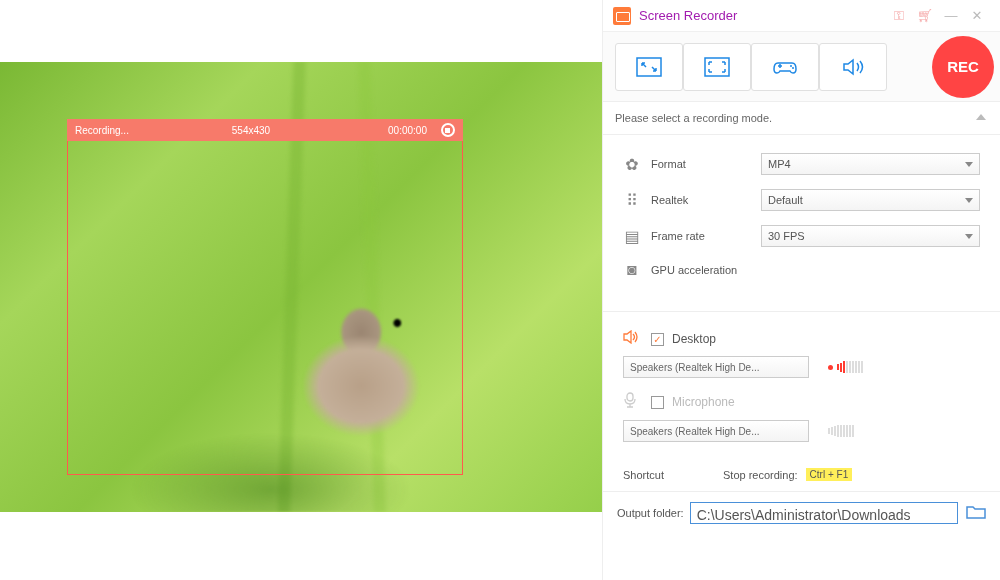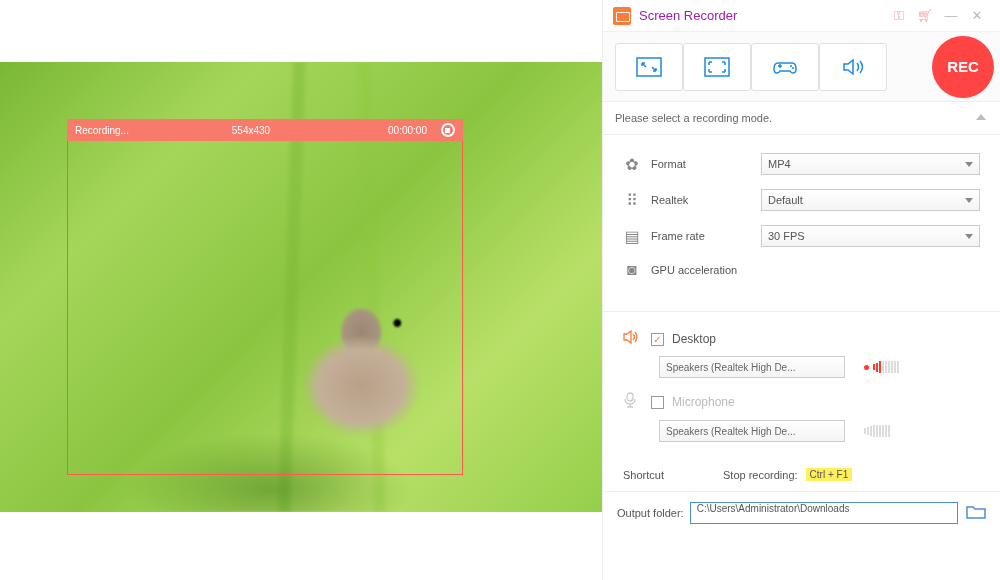--- a/index.html
+++ b/index.html
@@ -50,35 +50,35 @@
 
 .div{height:1px;background:#eee;margin:8px 0 18px}
 
 .aud{padding:0 20px}
 .aud-row{margin-bottom:8px}
 .aud-h{display:flex;align-items:center;margin-bottom:8px}
 .aud-h .ic{width:18px;margin-right:10px}
 .cb{width:13px;height:13px;border:1px solid #999;margin-right:8px;display:flex;align-items:center;justify-content:center;font-size:10px;color:#ff7b3a}
 .aud-lbl{font-size:12px;color:#555}
 .aud-lbl.dim{color:#bbb}
-.aud-c{display:flex;align-items:center;margin-left:36px;gap:19px}
+.aud-c{display:flex;align-items:center;gap:19px}
 .aud-sel{width:186px;height:22px;border:1px solid #ccc;background:linear-gradient(#fff,#f4f4f4);font-size:10px;color:#666;padding:0 6px;display:flex;align-items:center;justify-content:space-between;cursor:pointer}
 .meter{display:flex;align-items:center;gap:1px}
 .meter .dot{width:5px;height:5px;border-radius:50%;background:#ff3b30;margin-right:3px}
 .meter .bar{width:2px;background:#ddd}
 .meter .bar.on{background:#ff3b30}
 
 .sc{padding:18px 20px 10px;display:flex;align-items:center;font-size:11px;color:#555}
 .sc-l{width:100px}
 .sc-t{margin-right:8px}
 .key{background:#ffef5a;padding:1px 4px;font-size:10px}
 
 .out{padding:10px 14px;border-top:1px solid #eee;display:flex;align-items:center;font-size:11px}
 .out-l{color:#555;margin-right:6px}
-.out-sel{flex:1;height:22px;border:1px solid #4a90d9;font-size:10px;color:#555;padding:0 6px;display:flex;align-items:flex-start;justify-content:space-between;cursor:pointer}
+.out-sel{flex:1;height:22px;border:1px solid #4a90d9;font-size:14px;color:#555;padding:0 6px;display:flex;align-items:flex-end;justify-content:space-between;cursor:pointer}
 .fld-i{margin-left:8px;color:#4a90d9;cursor:pointer}
 </style>
 </head>
 <body>
 
 <div class="preview">
   <div class="rec-box"></div>
   <div class="rec-bar">
     <span class="sp">Recording...</span>
     <span class="dim">554x430</span>

